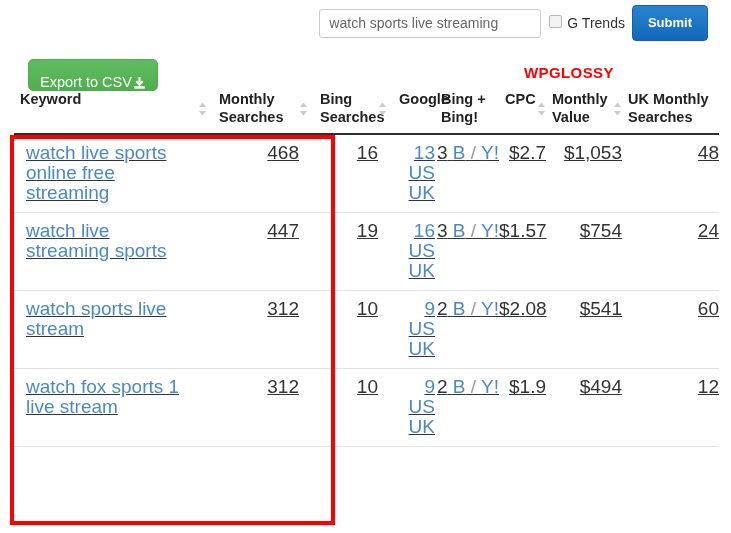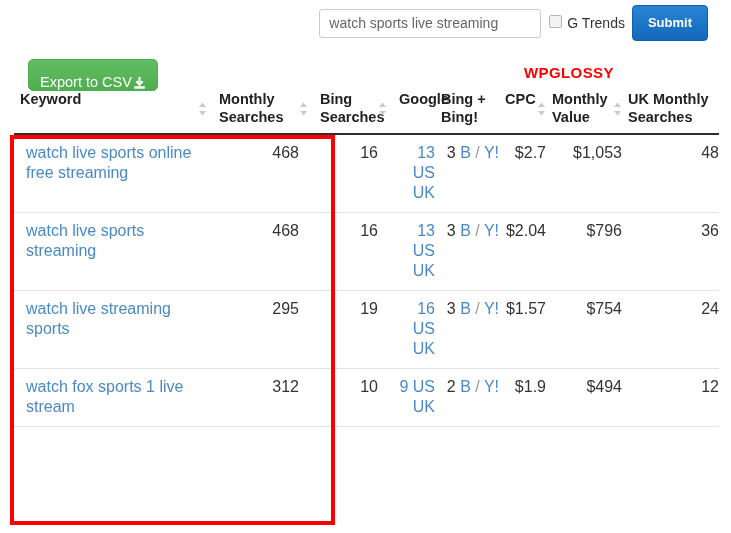--- a/index.html
+++ b/index.html
@@ -141,25 +141,26 @@
     flex: none;
     width: 9px;
     margin-right: 6px;
     margin-top: 12px;
     display: inline-block;
   }
   .th-label { display: block; margin-left: 6px; }
 
   .kw-table td {
     vertical-align: top;
-    font-size: 16px;
+    font-size: 19px;
     color: #333333;
     border-bottom: 1px solid #e2e2e2;
     padding: 8px 0 9px 0;
     line-height: 20px;
+    text-decoration: underline;
   }
   .kw-table tbody tr:last-child td { border-bottom: 1px solid #e2e2e2; }
 
   a.lnk {
     color: #4a89c8;
     text-decoration: none;
     cursor: pointer;
   }
   .cell-kw { padding-left: 12px !important; padding-right: 8px; }
   .cell-num { text-align: right; }
@@ -308,38 +309,38 @@
         <td class="cell-kw"><a class="lnk">watch live sports online free streaming</a></td>
         <td class="cell-num pad-l">468</td>
         <td class="cell-num pad-l">16</td>
         <td class="cell-num pad-l"><a class="lnk">13</a> <a class="lnk">US UK</a></td>
         <td class="cell-num"><span>3</span> <a class="lnk">B</a><span class="sep"> / </span><a class="lnk">Y!</a></td>
         <td class="cell-num">$2.7</td>
         <td class="cell-num">$1,053</td>
         <td class="cell-num pad-l">48</td>
       </tr>
       <tr>
-        <td class="cell-kw"><a class="lnk">watch live sports streaming</a></td>
-        <td class="cell-num pad-l">468</td>
-        <td class="cell-num pad-l">16</td>
-        <td class="cell-num pad-l"><a class="lnk">13</a> <a class="lnk">US UK</a></td>
-        <td class="cell-num"><span>3</span> <a class="lnk">B</a><span class="sep"> / </span><a class="lnk">Y!</a></td>
-        <td class="cell-num">$2.04</td>
-        <td class="cell-num">$796</td>
-        <td class="cell-num pad-l">36</td>
-      </tr>
-      <tr>
         <td class="cell-kw"><a class="lnk">watch live streaming sports</a></td>
-        <td class="cell-num pad-l">295</td>
+        <td class="cell-num pad-l">447</td>
         <td class="cell-num pad-l">19</td>
         <td class="cell-num pad-l"><a class="lnk">16</a> <a class="lnk">US UK</a></td>
         <td class="cell-num"><span>3</span> <a class="lnk">B</a><span class="sep"> / </span><a class="lnk">Y!</a></td>
         <td class="cell-num">$1.57</td>
         <td class="cell-num">$754</td>
         <td class="cell-num pad-l">24</td>
+      </tr>
+      <tr>
+        <td class="cell-kw"><a class="lnk">watch sports live stream</a></td>
+        <td class="cell-num pad-l">312</td>
+        <td class="cell-num pad-l">10</td>
+        <td class="cell-num pad-l"><a class="lnk">9</a> <a class="lnk">US UK</a></td>
+        <td class="cell-num"><span>2</span> <a class="lnk">B</a><span class="sep"> / </span><a class="lnk">Y!</a></td>
+        <td class="cell-num">$2.08</td>
+        <td class="cell-num">$541</td>
+        <td class="cell-num pad-l">60</td>
       </tr>
       <tr>
         <td class="cell-kw"><a class="lnk">watch fox sports 1 live stream</a></td>
         <td class="cell-num pad-l">312</td>
         <td class="cell-num pad-l">10</td>
         <td class="cell-num pad-l"><a class="lnk">9</a> <a class="lnk">US UK</a></td>
         <td class="cell-num"><span>2</span> <a class="lnk">B</a><span class="sep"> / </span><a class="lnk">Y!</a></td>
         <td class="cell-num">$1.9</td>
         <td class="cell-num">$494</td>
         <td class="cell-num pad-l">12</td>

